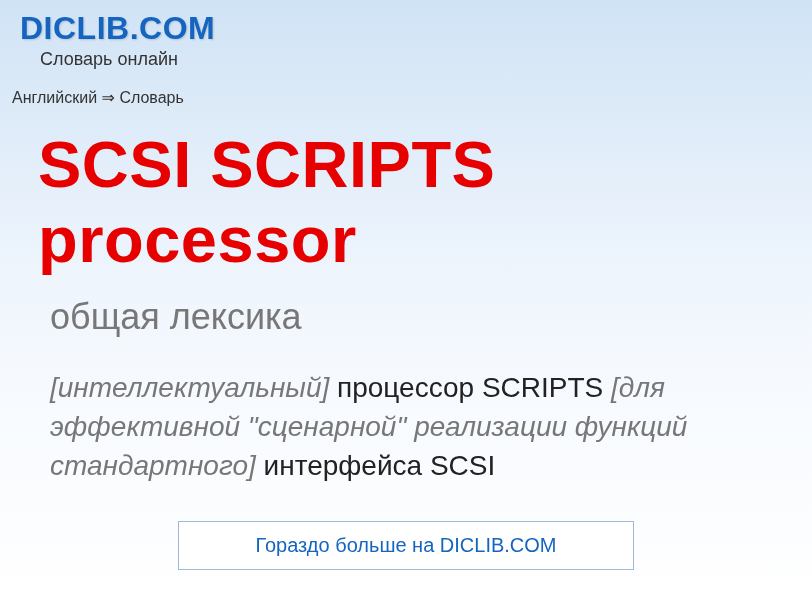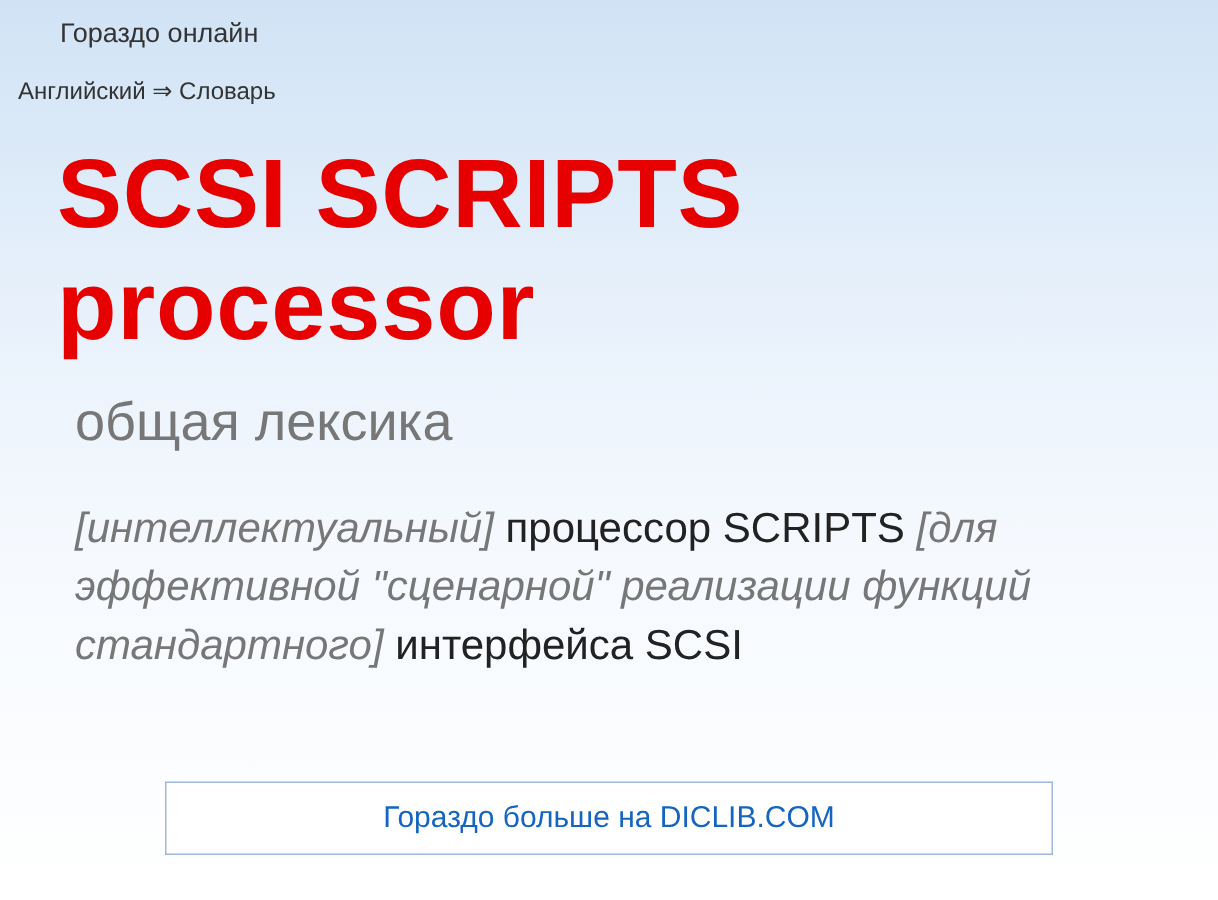--- a/index.html
+++ b/index.html
@@ -60,36 +60,37 @@
     }
     .def-regular {
       color: #222;
       font-style: normal;
     }
     .cta-box {
       position: absolute;
       bottom: 30px;
       left: 50%;
       transform: translateX(-50%);
-      width: 592px;
+      width: 456px;
       border: 1px solid #a0b8d8;
       background: #ffffff;
       padding: 12px 0;
       text-align: center;
     }
     .cta-text {
       font-size: 20px;
       color: #1565c0;
     }
   </style>
 </head>
 <body>
 
 <div class="header">
-  <div class="site-tagline">Гораздо онлайн</div>
+  <div class="site-logo">DICLIB.COM</div>
+  <div class="site-tagline">Словарь онлайн</div>
 </div>
 
 <div class="breadcrumb">Английский ⇒ Словарь</div>
 
 <h1 class="main-title">SCSI SCRIPTS processor</h1>
 
 <div class="category-label">общая лексика</div>
 
 <div class="definition">
   <span class="def-italic">[интеллектуальный] </span><span class="def-regular">процессор SCRIPTS </span><span class="def-italic">[для эффективной "сценарной" реализации функций стандартного] </span><span class="def-regular">интерфейса SCSI</span>

